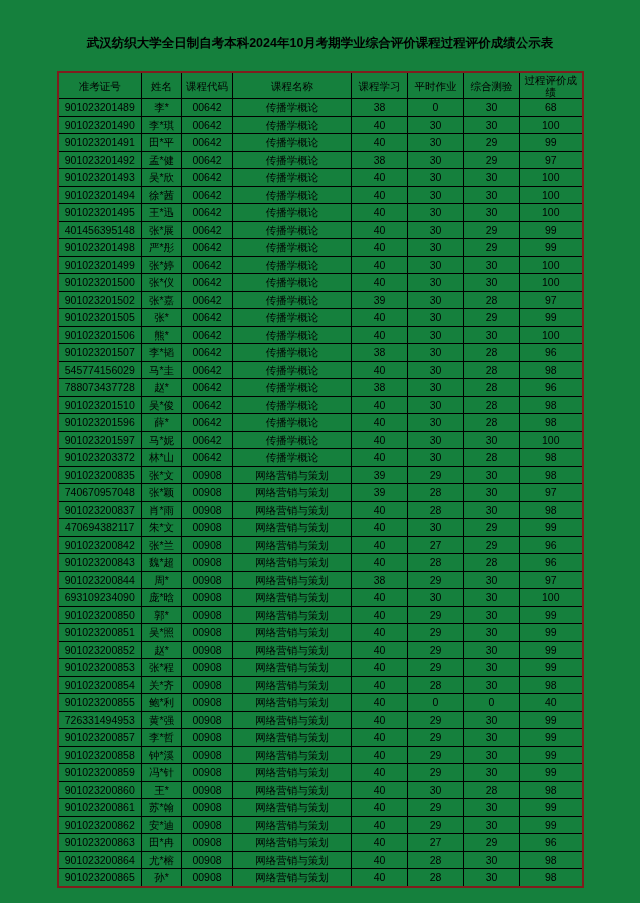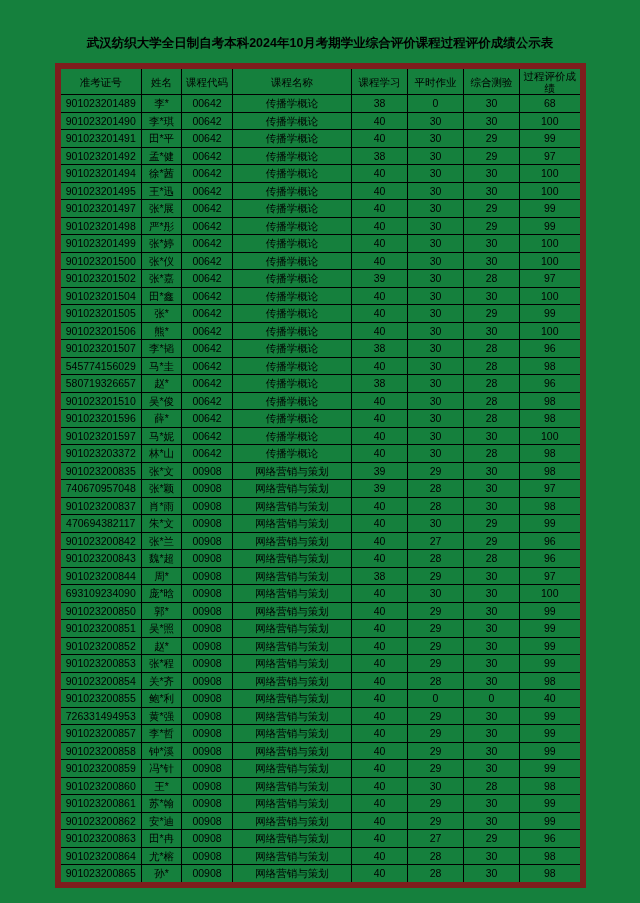--- a/index.html
+++ b/index.html
@@ -21,22 +21,22 @@
     text-align: center;
     font-size: 12.5px;
     font-weight: bold;
     letter-spacing: 0px;
     line-height: 15px;
   }
   table.score-table {
     border-collapse: collapse;
     table-layout: fixed;
     width: 525px;
-    margin: 12px auto 0 auto;
-    border: 6px solid #7f1d1d;
+    margin: 20px auto 0 auto;
+    border: 2px solid #7f1d1d;
   }
   table.score-table th,
   table.score-table td {
     border: 1px solid #000000;
     text-align: center;
     vertical-align: middle;
     padding: 0 1px;
     overflow: hidden;
     white-space: normal;
     word-break: break-all;
@@ -126,41 +126,51 @@
           <td>901023201492</td>
           <td>孟*健</td>
           <td>00642</td>
           <td>传播学概论</td>
           <td>38</td>
           <td>30</td>
           <td>29</td>
           <td>97</td>
         </tr>
         <tr>
+          <td>901023201493</td>
+          <td>吴*欣</td>
+          <td>00642</td>
+          <td>传播学概论</td>
+          <td>40</td>
+          <td>30</td>
+          <td>30</td>
+          <td>100</td>
+        </tr>
+        <tr>
           <td>901023201494</td>
           <td>徐*茜</td>
           <td>00642</td>
           <td>传播学概论</td>
           <td>40</td>
           <td>30</td>
           <td>30</td>
           <td>100</td>
         </tr>
         <tr>
           <td>901023201495</td>
           <td>王*迅</td>
           <td>00642</td>
           <td>传播学概论</td>
           <td>40</td>
           <td>30</td>
           <td>30</td>
           <td>100</td>
         </tr>
         <tr>
-          <td>901023201497</td>
+          <td>401456395148</td>
           <td>张*展</td>
           <td>00642</td>
           <td>传播学概论</td>
           <td>40</td>
           <td>30</td>
           <td>29</td>
           <td>99</td>
         </tr>
         <tr>
           <td>901023201498</td>
@@ -196,30 +206,20 @@
           <td>901023201502</td>
           <td>张*嘉</td>
           <td>00642</td>
           <td>传播学概论</td>
           <td>39</td>
           <td>30</td>
           <td>28</td>
           <td>97</td>
         </tr>
         <tr>
-          <td>901023201504</td>
-          <td>田*鑫</td>
-          <td>00642</td>
-          <td>传播学概论</td>
-          <td>40</td>
-          <td>30</td>
-          <td>30</td>
-          <td>100</td>
-        </tr>
-        <tr>
           <td>901023201505</td>
           <td>张*</td>
           <td>00642</td>
           <td>传播学概论</td>
           <td>40</td>
           <td>30</td>
           <td>29</td>
           <td>99</td>
         </tr>
         <tr>
@@ -246,21 +246,21 @@
           <td>545774156029</td>
           <td>马*圭</td>
           <td>00642</td>
           <td>传播学概论</td>
           <td>40</td>
           <td>30</td>
           <td>28</td>
           <td>98</td>
         </tr>
         <tr>
-          <td>580719326657</td>
+          <td>788073437728</td>
           <td>赵*</td>
           <td>00642</td>
           <td>传播学概论</td>
           <td>38</td>
           <td>30</td>
           <td>28</td>
           <td>96</td>
         </tr>
         <tr>
           <td>901023201510</td>

